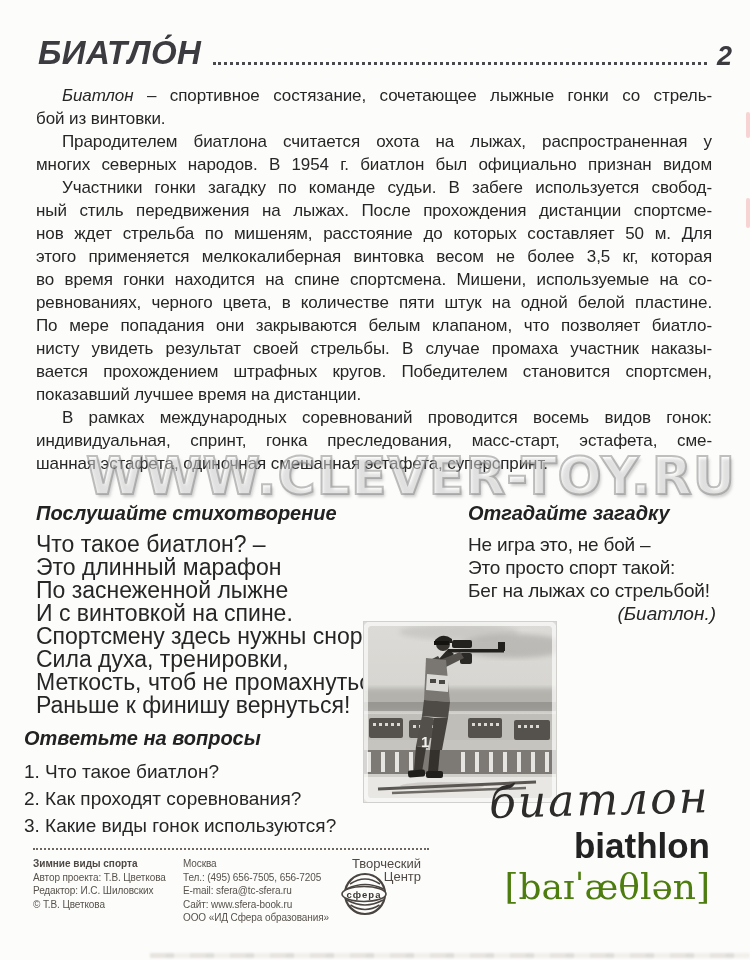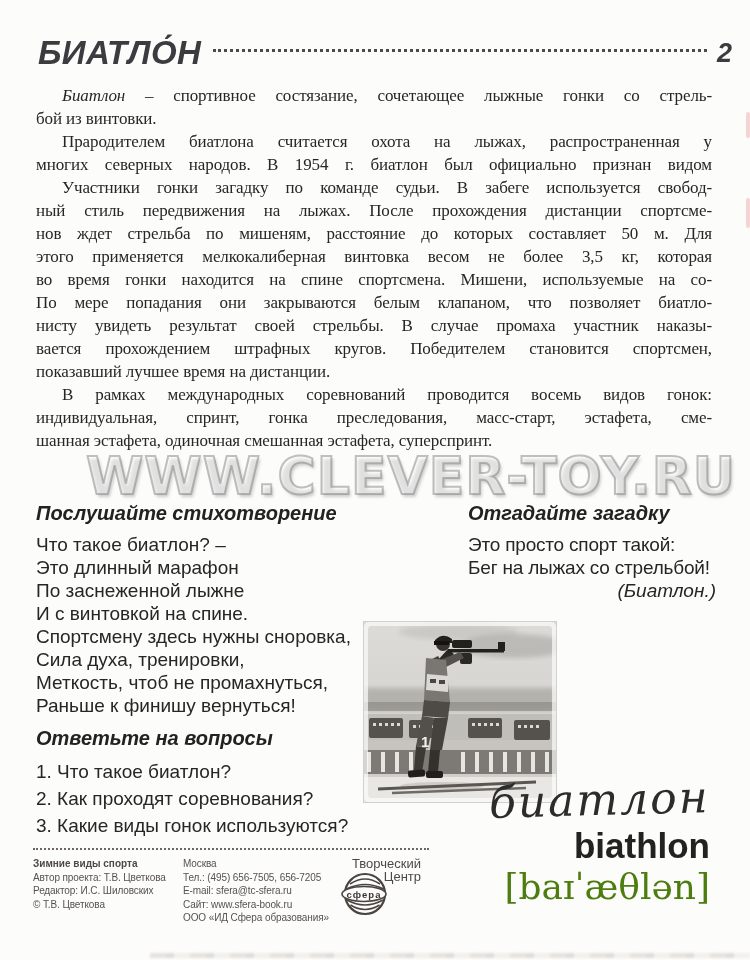--- a/index.html
+++ b/index.html
@@ -4,56 +4,56 @@
 <style>
   html,body { margin:0; padding:0; background:#888; }
   .page {
     position:relative; width:750px; height:960px; margin:0 auto;
     background:#fcfcfb; overflow:hidden;
     font-family:"Liberation Sans", sans-serif; color:#262626;
   }
   
   .titlebar {
     position:absolute; left:38px; top:34px; width:694px;
-    display:flex; align-items:center;
+    display:flex; align-items:flex-end;
   }
   .title {
     margin:0; font-size:33px; font-weight:bold; font-style:italic;
     color:#3c3c40; letter-spacing:.5px; white-space:nowrap;
   }
   .leader { flex:1; border-bottom:3px dotted #4a4a4e; margin:0 10px 7px 12px; height:1px; }
   .pagenum { font-size:27px; font-weight:bold; font-style:italic; color:#3c3c40; }
   
   .article { position:absolute; left:36px; top:84px; width:676px; font-size:17px; letter-spacing:-.1px; }
-  .bline { line-height:23px; text-align:justify; text-align-last:justify; white-space:normal;font-family:Liberation Serif, serif; }
+  .bline { line-height:23px; text-align:justify; text-align-last:justify; white-space:normal; }
   .bline.lastline { text-align-last:left; }
   .bline.indent { text-indent:26px; }
   .bline i { font-style:italic; }
   
   .watermark {
     position:absolute; left:86px; top:446px; z-index:6; pointer-events:none;
     font-family:"DejaVu Sans", sans-serif; font-weight:bold; font-size:52px;
     color:rgba(255,255,255,.38);
     -webkit-text-stroke:2px rgba(130,130,130,.5);
     text-shadow:2px 3px 3px rgba(100,100,100,.30);
     letter-spacing:1px; white-space:nowrap;
   }
   
   .sec-h { margin:0; font-size:20px; font-weight:bold; font-style:italic; color:#222; }
   
   .poem-block { position:absolute; left:36px; top:502px; width:390px; }
-  .poem-lines { margin-top:8px; font-size:19px; }
+  .poem-lines { margin-top:8px; font-size:23px; }
   .pline { line-height:23px; }
   
   .riddle-block { position:absolute; left:468px; top:502px; width:248px; }
   .riddle-lines { margin-top:8px; font-size:19px; letter-spacing:-.2px; }
   .rline { line-height:23px; }
   .answer { font-size:19px; font-style:italic; text-align:right; line-height:23px; }
   
-  .questions-block { position:absolute; left:36px; top:727px; width:390px; }
+  .questions-block { position:absolute; left:24px; top:727px; width:390px; }
   .q-lines { margin-top:8px; font-size:19px; }
   .qline { line-height:27px; }
   
   .photo {
     position:absolute; left:363px; top:621px; width:192px; height:180px; margin:0;
     border:1px solid #d2d0cc; background:#deddda; box-shadow:0 0 0 3px #fcfcfb inset;
   }
   .photo svg { display:block; width:100%; height:100%; }
   
   .wordcard { position:absolute; right:40px; top:776px; text-align:right; z-index:3; }
@@ -102,20 +102,21 @@
   <div class="article">
       <div class="bline indent"><i>Биатлон</i> – спортивное состязание, сочетающее лыжные гонки со стрель-</div>
       <div class="bline lastline">бой из винтовки.</div>
       <div class="bline indent">Прародителем биатлона считается охота на лыжах, распространенная у</div>
       <div class="bline">многих северных народов. В 1954 г. биатлон был официально признан видом</div>
       <div class="bline indent">Участники гонки загадку по команде судьи. В забеге используется свобод-</div>
       <div class="bline">ный стиль передвижения на лыжах. После прохождения дистанции спортсме-</div>
       <div class="bline">нов ждет стрельба по мишеням, расстояние до которых составляет 50 м. Для</div>
       <div class="bline">этого применяется мелкокалиберная винтовка весом не более 3,5 кг, которая</div>
       <div class="bline">во время гонки находится на спине спортсмена. Мишени, используемые на со-</div>
+      <div class="bline">ревнованиях, черного цвета, в количестве пяти штук на одной белой пластине.</div>
       <div class="bline">По мере попадания они закрываются белым клапаном, что позволяет биатло-</div>
       <div class="bline">нисту увидеть результат своей стрельбы. В случае промаха участник наказы-</div>
       <div class="bline">вается прохождением штрафных кругов. Победителем становится спортсмен,</div>
       <div class="bline lastline">показавший лучшее время на дистанции.</div>
       <div class="bline indent">В рамках международных соревнований проводится восемь видов гонок:</div>
       <div class="bline">индивидуальная, спринт, гонка преследования, масс-старт, эстафета, сме-</div>
       <div class="bline lastline">шанная эстафета, одиночная смешанная эстафета, суперспринт.</div>
     </div>
 
   <div class="watermark">WWW.CLEVER-TOY.RU</div>
@@ -130,20 +131,21 @@
         <div class="pline">Спортсмену здесь нужны сноровка,</div>
         <div class="pline">Сила духа, тренировки,</div>
         <div class="pline">Меткость, чтоб не промахнуться,</div>
         <div class="pline last">Раньше к финишу вернуться!</div>
       </div>
   </div>
 
   <div class="riddle-block">
     <h2 class="sec-h">Отгадайте загадку</h2>
     <div class="riddle-lines">
+        <div class="rline first">Не игра это, не бой –</div>
         <div class="rline">Это просто спорт такой:</div>
         <div class="rline last">Бег на лыжах со стрельбой!</div>
       </div>
     <div class="answer">(Биатлон.)</div>
   </div>
 
   <div class="questions-block">
     <h2 class="sec-h">Ответьте на вопросы</h2>
     <div class="q-lines">
         <div class="qline first">1. Что такое биатлон?</div>

